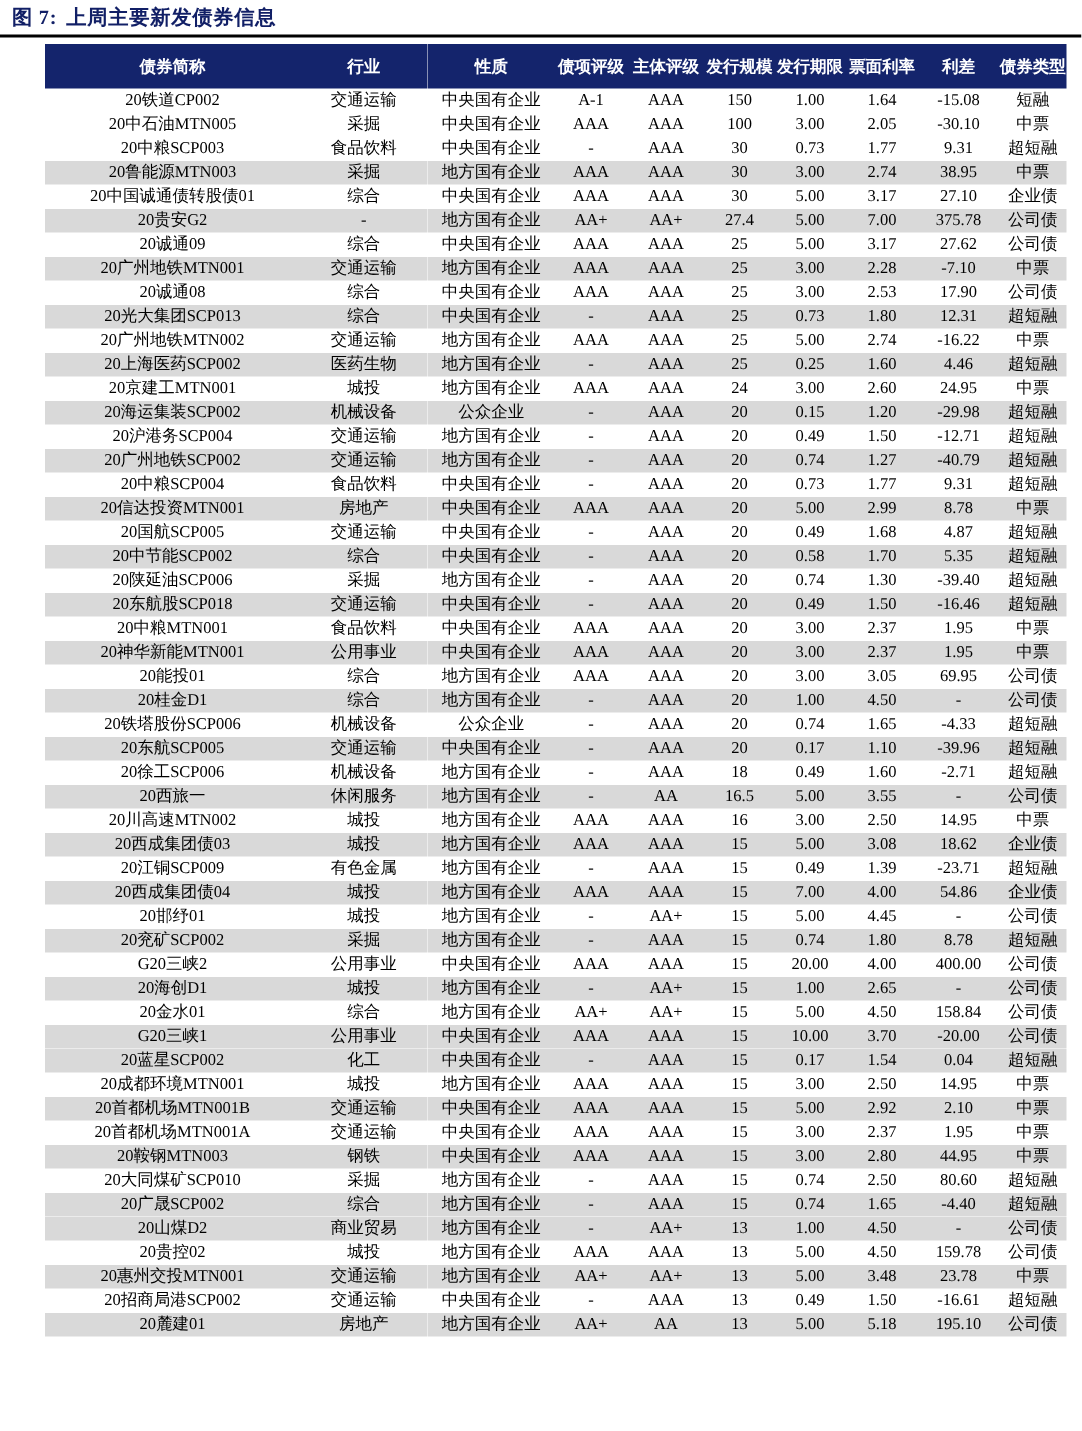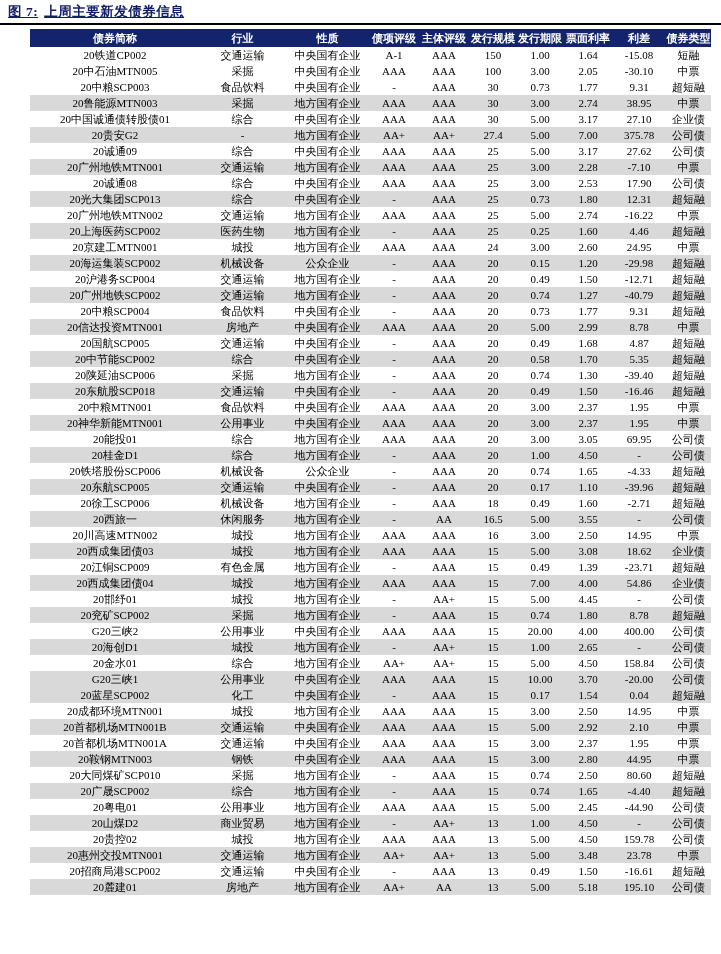--- a/index.html
+++ b/index.html
@@ -10,42 +10,41 @@
     height: 954px;
     overflow: hidden;
     font-family: "Liberation Serif", "DejaVu Serif", serif;
   }
   .fig-header {
     padding: 3px 0 2px 8px;
     font-size: 13.5px;
     font-weight: bold;
     color: var(--title-color, #111f66);
     letter-spacing: 0.5px;
-    text-decoration: underline;
   }
   .fig-header .label { margin-right: 6px; }
   .rule {
     border-top: 2px solid #000000;
     height: 0;
     width: 721px;
     margin-bottom: 4px;
   }
   table.bond-table {
     border-collapse: collapse;
     table-layout: fixed;
     width: 681px;
     margin-left: 30px;
     font-size: 11px;
     color: #000000;
   }
   table.bond-table th {
     background: var(--header-bg, #14246c);
     color: var(--header-text, #ffffff);
     font-weight: bold;
-    height: 18px;
+    height: 30px;
     padding: 0;
     text-align: center;
     white-space: nowrap;
     overflow: hidden;
   }
   table.bond-table td {
     height: 16px;
     line-height: 16px;
     padding: 0;
     text-align: center;
@@ -657,32 +656,20 @@
         <td>综合</td>
         <td>地方国有企业</td>
         <td>-</td>
         <td>AAA</td>
         <td>15</td>
         <td>0.74</td>
         <td>1.65</td>
         <td>-4.40</td>
         <td>超短融</td>
       </tr>
-      <tr>
-        <td>20粤电01</td>
-        <td>公用事业</td>
-        <td>地方国有企业</td>
-        <td>AAA</td>
-        <td>AAA</td>
-        <td>15</td>
-        <td>5.00</td>
-        <td>2.45</td>
-        <td>-44.90</td>
-        <td>公司债</td>
-      </tr>
       <tr class="stripe">
         <td>20山煤D2</td>
         <td>商业贸易</td>
         <td>地方国有企业</td>
         <td>-</td>
         <td>AA+</td>
         <td>13</td>
         <td>1.00</td>
         <td>4.50</td>
         <td>-</td>

